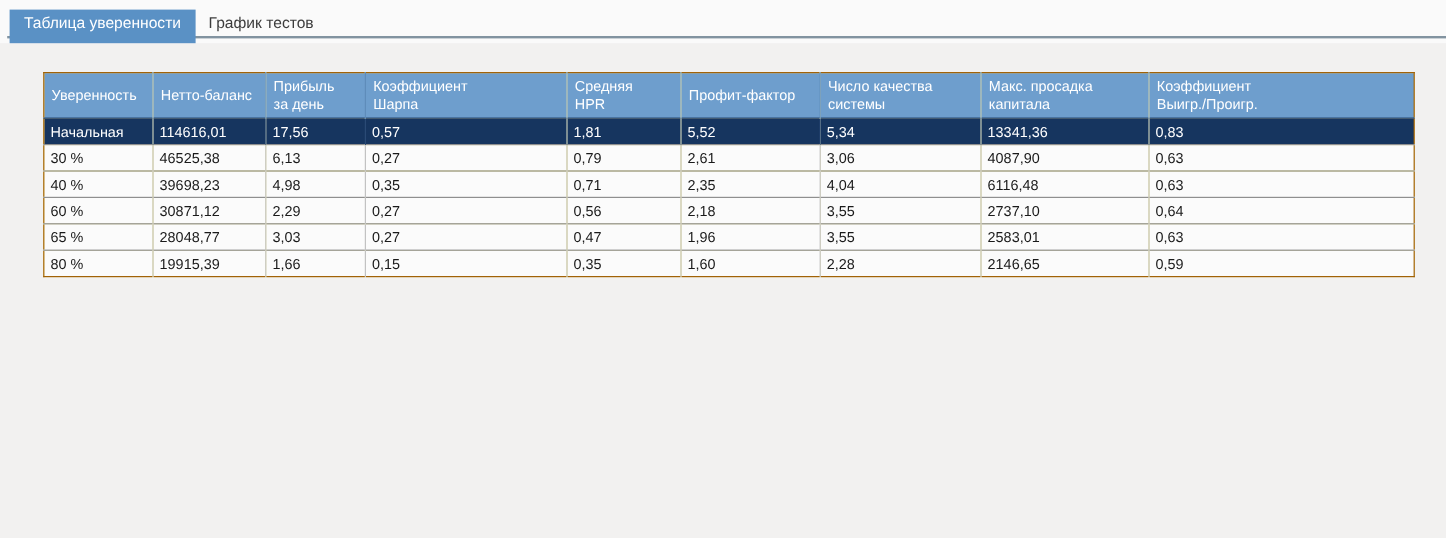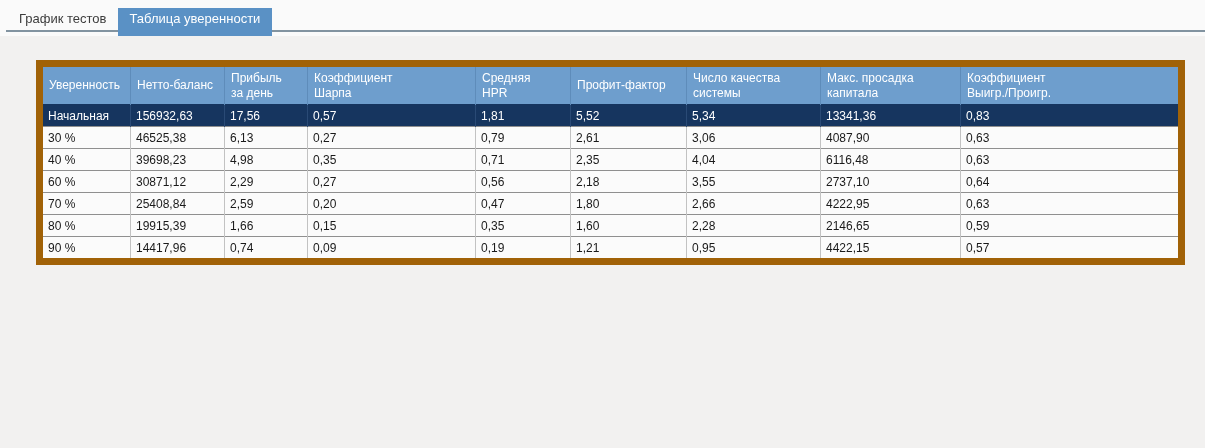--- a/index.html
+++ b/index.html
@@ -25,21 +25,21 @@
     color:#3c3c3c;cursor:default;white-space:nowrap;
   }
   .tab.active{
     background:#5a91c5;color:#ffffff;
     padding:3px 12px 9px;
   }
   
   .table-wrap{margin:24px 0 0 36px;}
   table{
     border-collapse:collapse;table-layout:fixed;width:1142px;
-    background:#fef9c3;border:7px solid #a16207;
+    background:#fef9c3;border:1px solid #a16207;
     font-size:12px;color:#1a1a1a;
   }
   thead th{
     background:#6e9ecd;color:#ffffff;font-weight:normal;
     text-align:left;vertical-align:middle;
     height:35px;padding:1px 6px;font-size:12px;line-height:15px;
     white-space:pre-line;overflow:hidden;
     border-left:1px solid #5e8cba;
   }
   thead th:first-child{border-left:none;}
@@ -53,22 +53,22 @@
   tbody tr.selected td{
     background:#16355f;color:#ffffff;
     border-left-color:#2a4a75;border-top-color:#16355f;
   }
 </style>
 </head>
 <body>
 
 <div class="tabstrip">
   <div class="tab-underline"></div>
+  <div class="tab active">Таблица уверенности</div>
   <div class="tab">График тестов</div>
-  <div class="tab active">Таблица уверенности</div>
 </div>
 
 <div class="table-wrap">
   <table>
     <colgroup>
       <col style="width:91px">
         <col style="width:94px">
         <col style="width:83px">
       <col style="width:168px">
         <col style="width:95px">
@@ -92,21 +92,21 @@
 системы</th>
           <th>Макс. просадка
 капитала</th>
           <th>Коэффициент
 Выигр./Проигр.</th>
         </tr>
     </thead>
     <tbody id="table-body">
         <tr class="selected">
           <td>Начальная</td>
-          <td>156932,63</td>
+          <td>114616,01</td>
           <td>17,56</td>
           <td>0,57</td>
           <td>1,81</td>
           <td>5,52</td>
           <td>5,34</td>
           <td>13341,36</td>
           <td>0,83</td>
         </tr>
         <tr>
           <td>30 %</td>
@@ -135,47 +135,36 @@
           <td>30871,12</td>
           <td>2,29</td>
           <td>0,27</td>
           <td>0,56</td>
           <td>2,18</td>
           <td>3,55</td>
           <td>2737,10</td>
           <td>0,64</td>
         </tr>
         <tr>
-          <td>70 %</td>
-          <td>25408,84</td>
-          <td>2,59</td>
-          <td>0,20</td>
+          <td>65 %</td>
+          <td>28048,77</td>
+          <td>3,03</td>
+          <td>0,27</td>
           <td>0,47</td>
-          <td>1,80</td>
-          <td>2,66</td>
-          <td>4222,95</td>
+          <td>1,96</td>
+          <td>3,55</td>
+          <td>2583,01</td>
           <td>0,63</td>
         </tr>
         <tr>
           <td>80 %</td>
           <td>19915,39</td>
           <td>1,66</td>
           <td>0,15</td>
           <td>0,35</td>
           <td>1,60</td>
           <td>2,28</td>
           <td>2146,65</td>
           <td>0,59</td>
         </tr>
-        <tr>
-          <td>90 %</td>
-          <td>14417,96</td>
-          <td>0,74</td>
-          <td>0,09</td>
-          <td>0,19</td>
-          <td>1,21</td>
-          <td>0,95</td>
-          <td>4422,15</td>
-          <td>0,57</td>
-        </tr>
       </tbody>
   </table>
 </div>
 
 </body></html>

